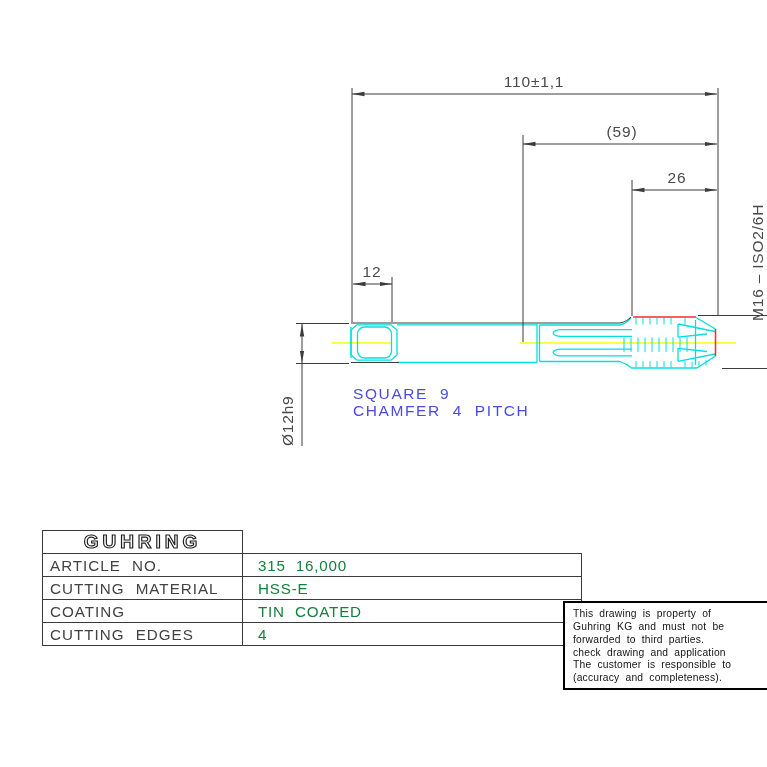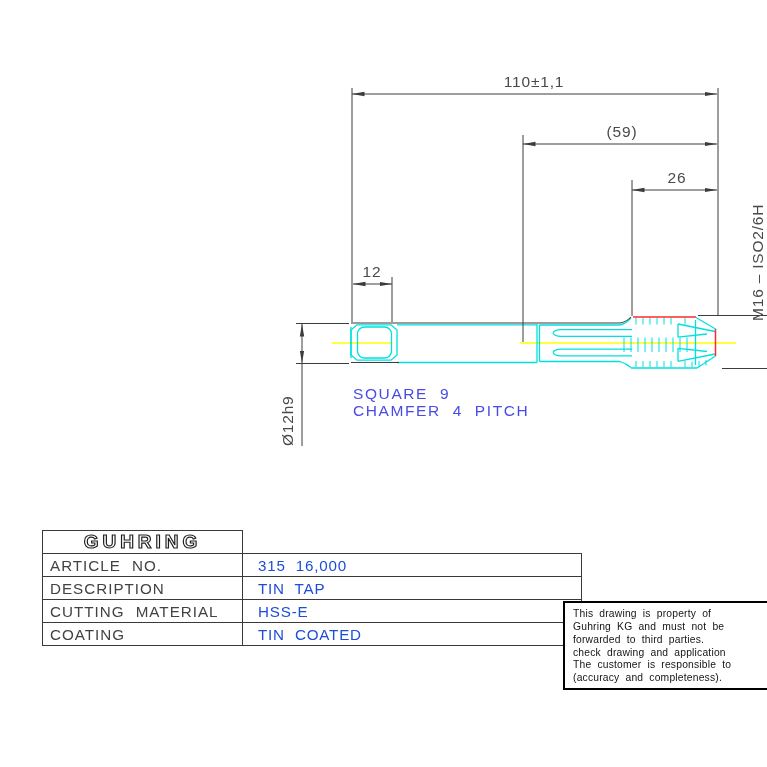--- a/index.html
+++ b/index.html
@@ -18,21 +18,21 @@
   
   table.info{
     position:absolute;left:2px;top:530px;border-collapse:collapse;table-layout:fixed;
   }
   table.info td{
     border:1px solid #3a3a3a;height:22px;padding:0 0 0 7px;
     font-size:15.2px;color:#424242;letter-spacing:1px;word-spacing:6px;
     white-space:nowrap;overflow:hidden;vertical-align:middle;
   }
   table.info td.c-label{width:192px;}
-  table.info td.c-value{width:323px;padding-left:15px;color:#1d4ed8;letter-spacing:0.8px;word-spacing:5px;}
+  table.info td.c-value{width:323px;padding-left:15px;color:#15803d;letter-spacing:0.8px;word-spacing:5px;}
   table.info tr.logo-row td.logo-cell{
     text-align:center;padding:0;height:21px;text-decoration:underline;
   }
   table.info tr.logo-row td.empty-cell{border:none;background:transparent;}
   .logo-text{
     display:inline-block;
     font-size:19px;font-weight:700;letter-spacing:4px;
     color:#ffffff;-webkit-text-stroke:1.2px #1c1c1c;
     transform:scaleY(0.92);
   }
@@ -172,30 +172,30 @@
       <td class="c-label logo-cell">
         <span class="logo-text">GUHRING</span>
       </td>
       <td class="c-value empty-cell"></td>
     </tr>
     <tr>
       <td class="c-label">ARTICLE NO.</td>
       <td class="c-value">315 16,000</td>
     </tr>
     <tr>
-      <td class="c-label">DESCRIPTION</td>
-      <td class="c-value">TIN TAP</td>
-    </tr>
-    <tr>
       <td class="c-label">CUTTING MATERIAL</td>
       <td class="c-value">HSS-E</td>
     </tr>
     <tr>
       <td class="c-label">COATING</td>
       <td class="c-value">TIN COATED</td>
+    </tr>
+    <tr>
+      <td class="c-label">CUTTING EDGES</td>
+      <td class="c-value">4</td>
     </tr>
   </tbody>
     </table>
 
   <div class="disclaimer">
     <div>This drawing is property of</div>
     <div>Guhring KG and must not be</div>
     <div>forwarded to third parties.</div>
     <div>check drawing and application</div>
     <div>The customer is responsible to</div>

